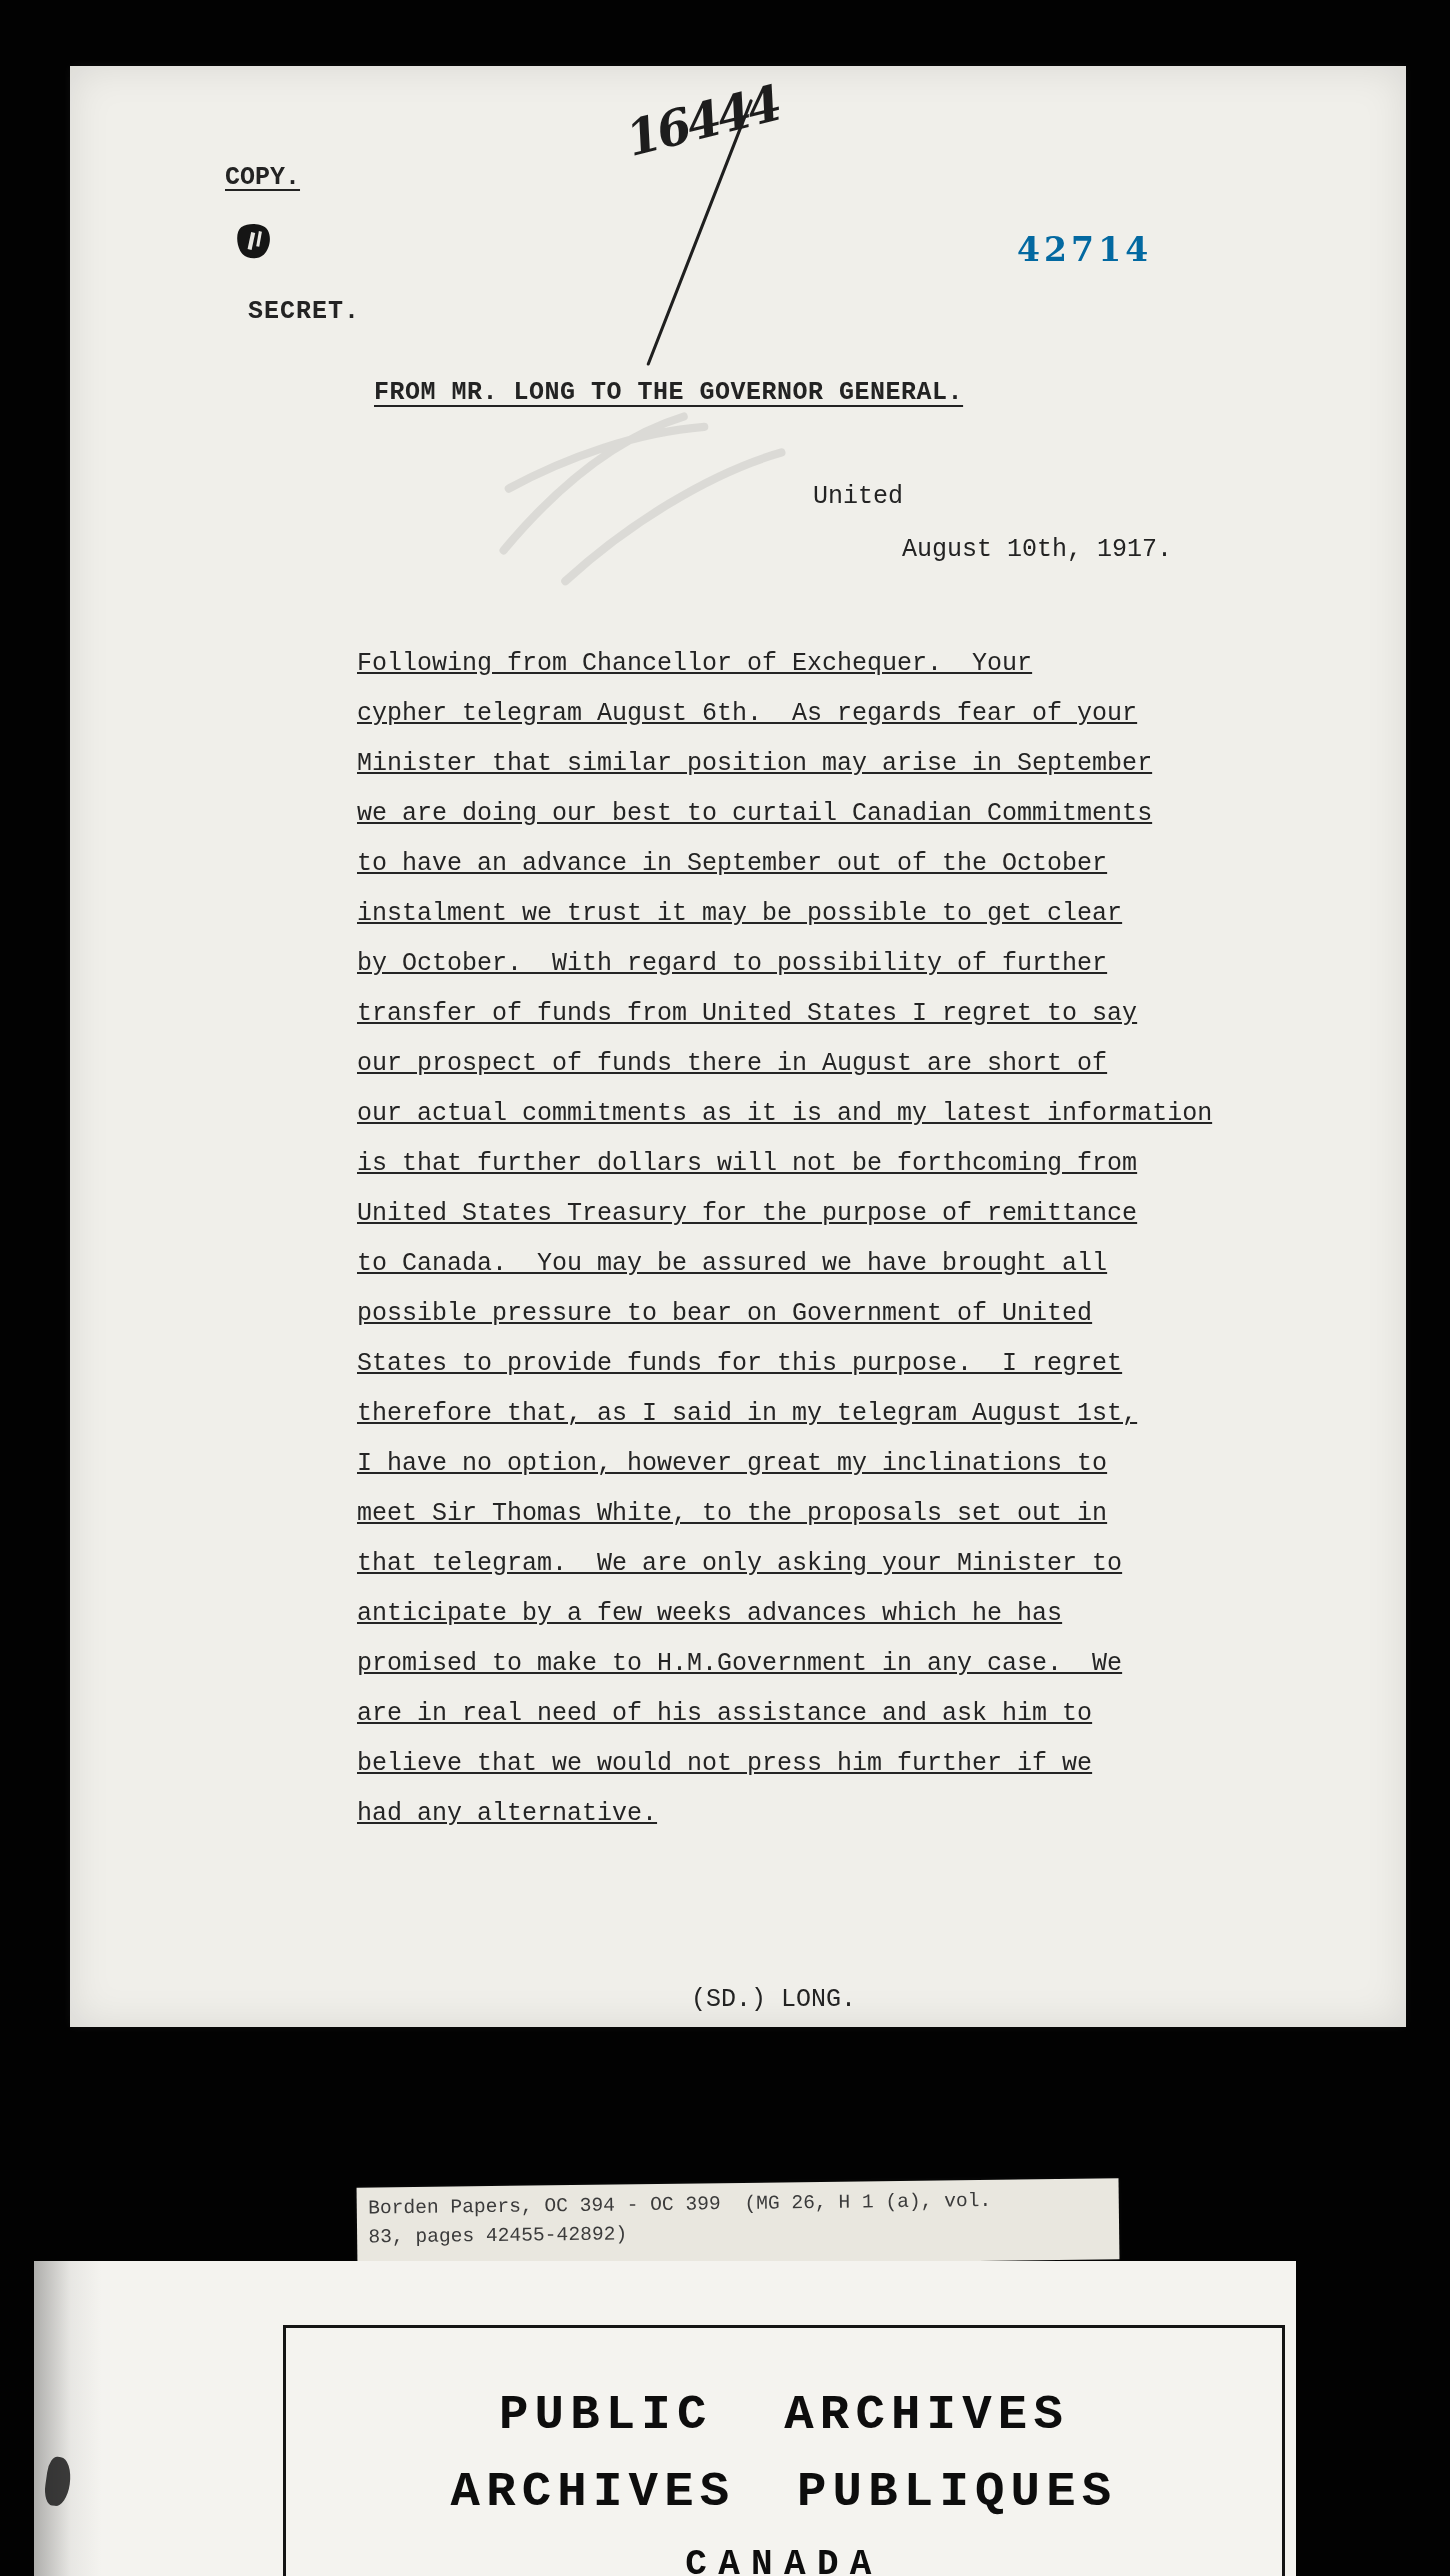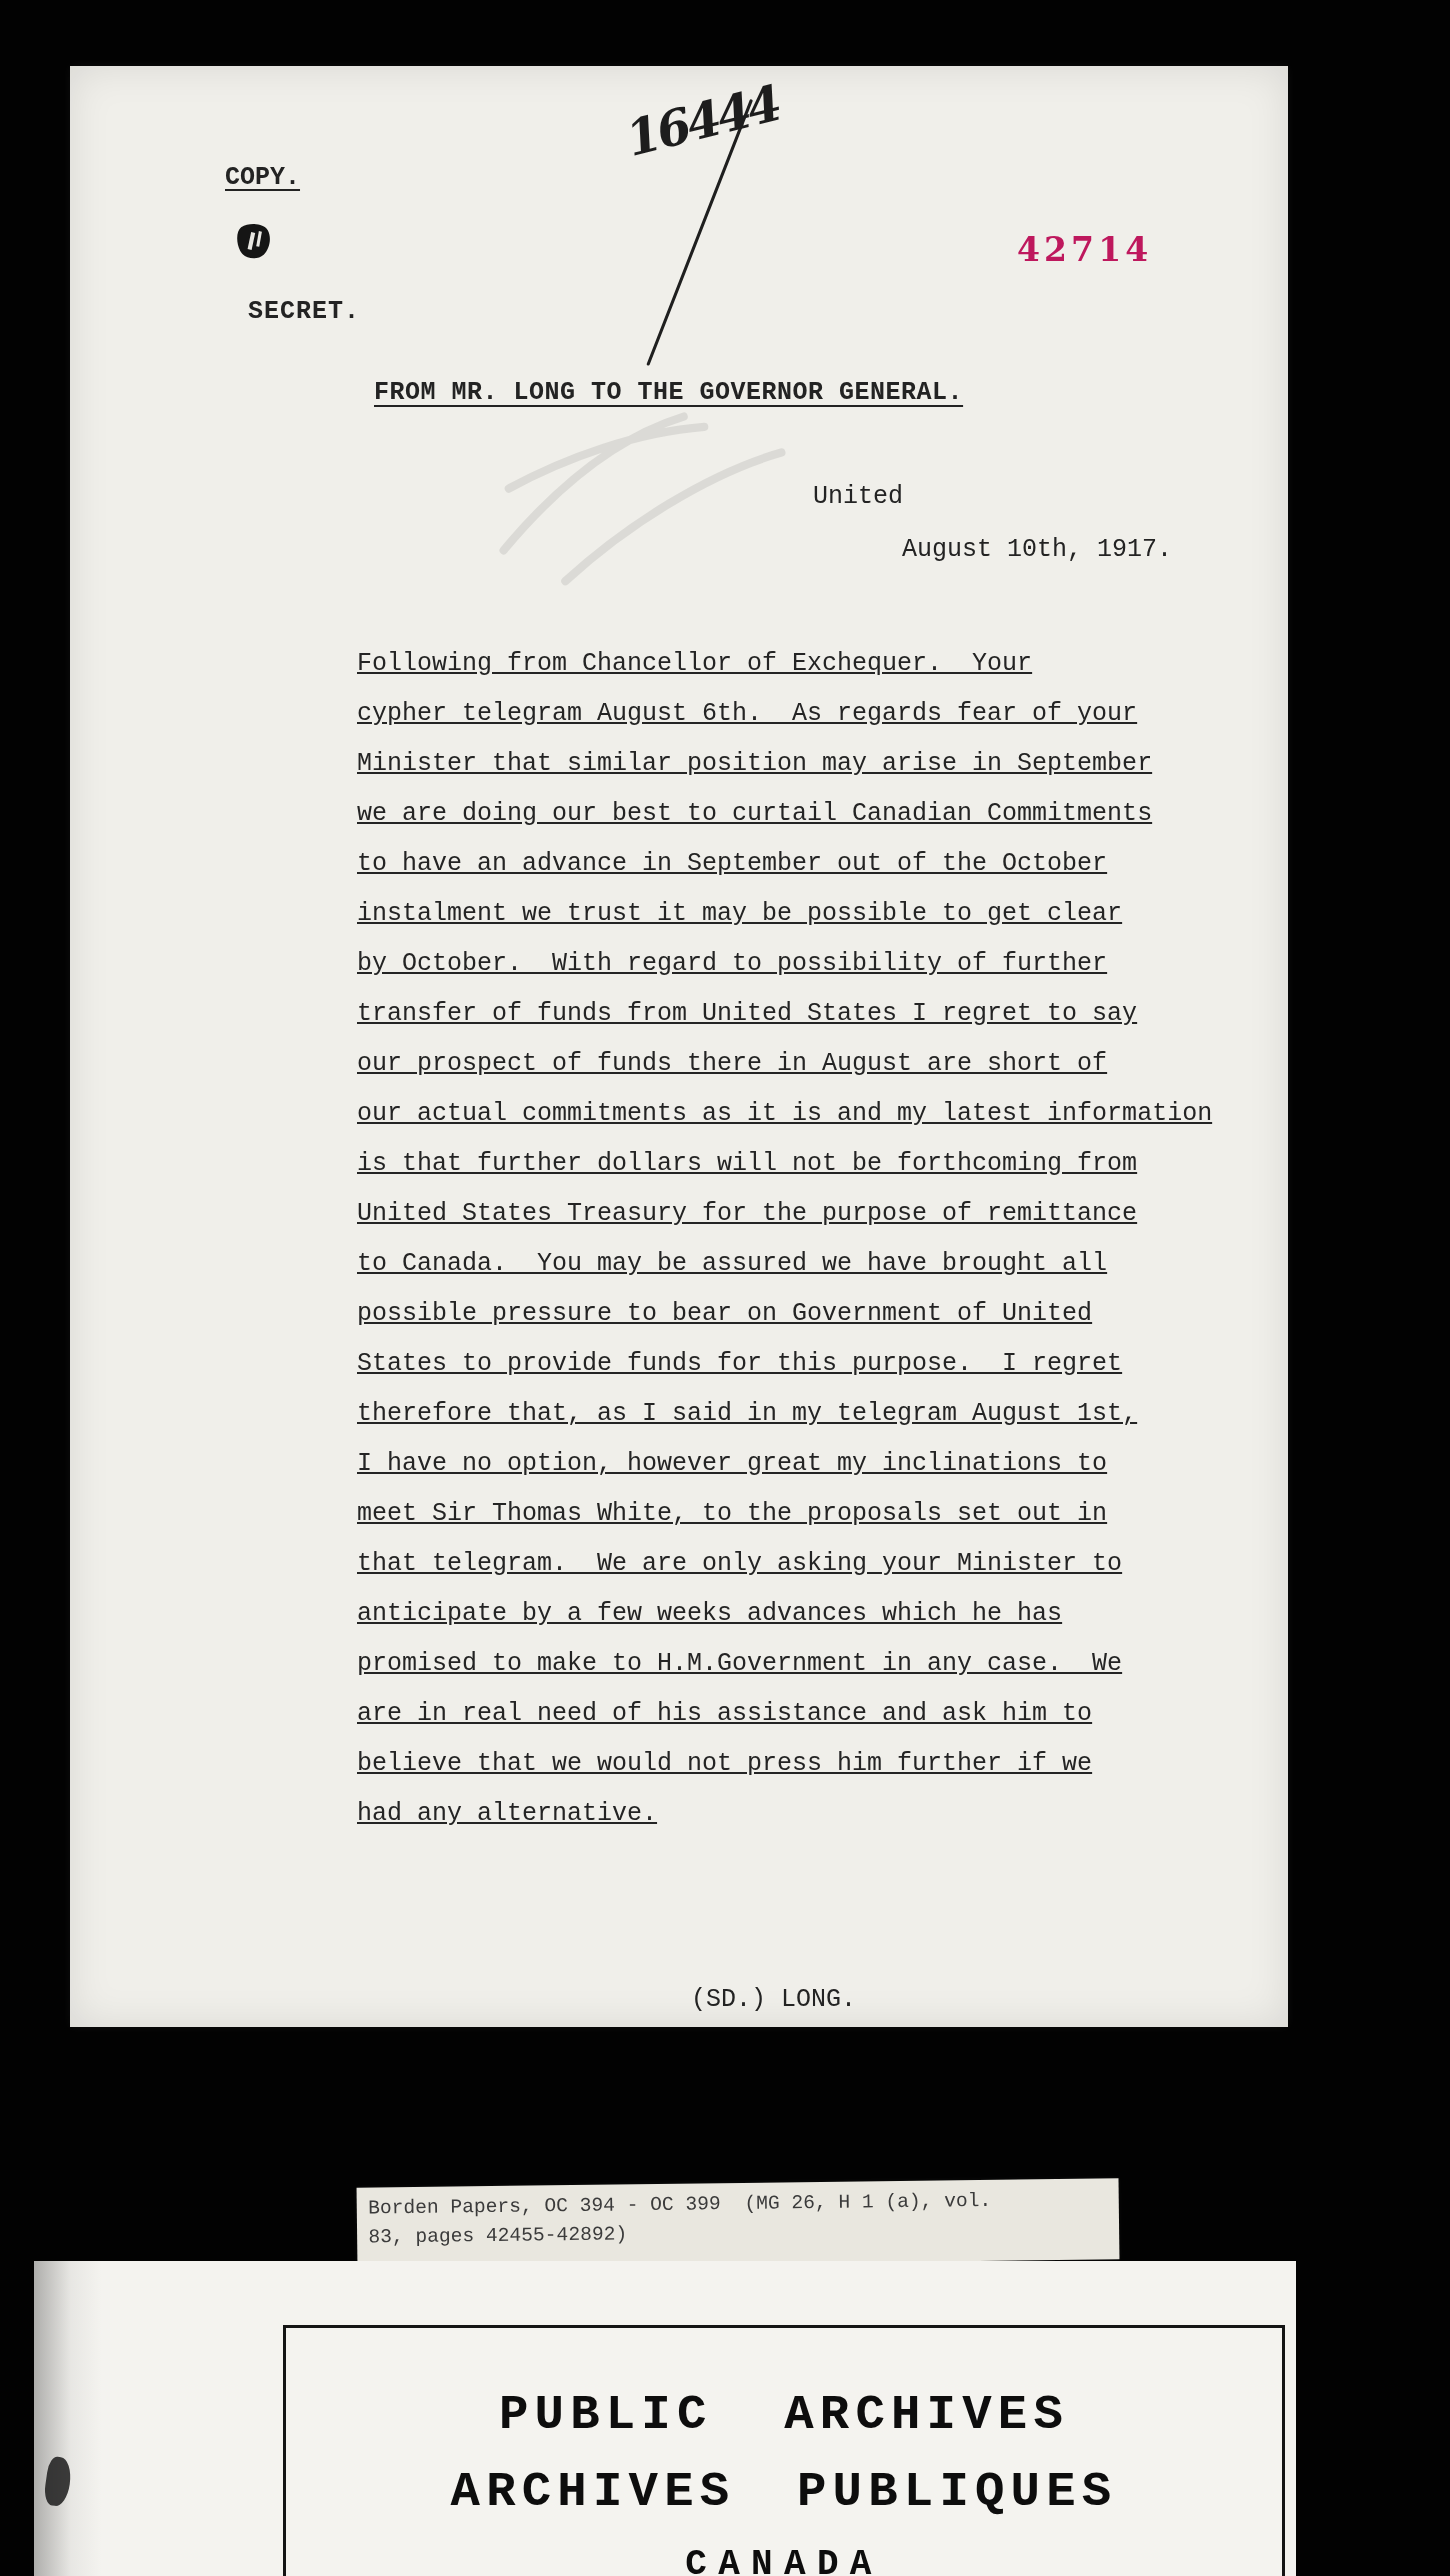--- a/index.html
+++ b/index.html
@@ -14,24 +14,25 @@
     background: #020202;
     overflow: hidden;
     font-family: "Liberation Mono", monospace;
   }
 
   
   .page {
     position: absolute;
     left: 70px;
     top: 66px;
-    width: 1218px;
+    width: 1330px;
     height: 1961px;
     background: #f0efea;
     box-shadow: inset 0 0 41px rgba(0,0,0,0.10), 0 0 9.3px rgba(255,255,255,0.05);
+    padding-left: 6px;
   }
   .typed {
     position: absolute;
     color: #232323;
     font-family: "Liberation Mono", monospace;
     font-size: 25px;
     white-space: pre;
   }
   .copy-label {
     left: 155px; top: 97px;
@@ -66,21 +67,21 @@
     transform: rotate(-14deg);
     letter-spacing: -3.1px;
   }
   .stamp-number {
     position: absolute;
     left: 947px; top: 164px;
     font-family: "DejaVu Serif", serif;
     font-weight: bold;
     font-size: 33px;
     letter-spacing: 4.1px;
-    color: #be185d;
+    color: #0369a1;
   }
   .doc-title {
     left: 304px; top: 312px;
     font-weight: bold;
     letter-spacing: 0.5px;
     text-decoration: underline;
     text-decoration-thickness: 2.1px;
     text-underline-offset: 6.2px;
   }
   .place-line { left: 743px; top: 416px; }

